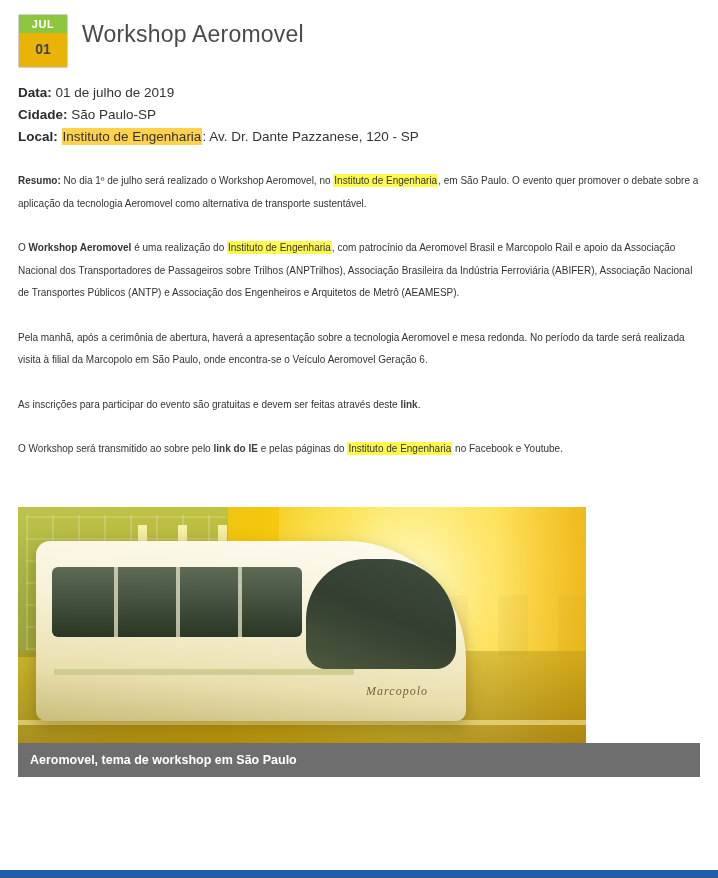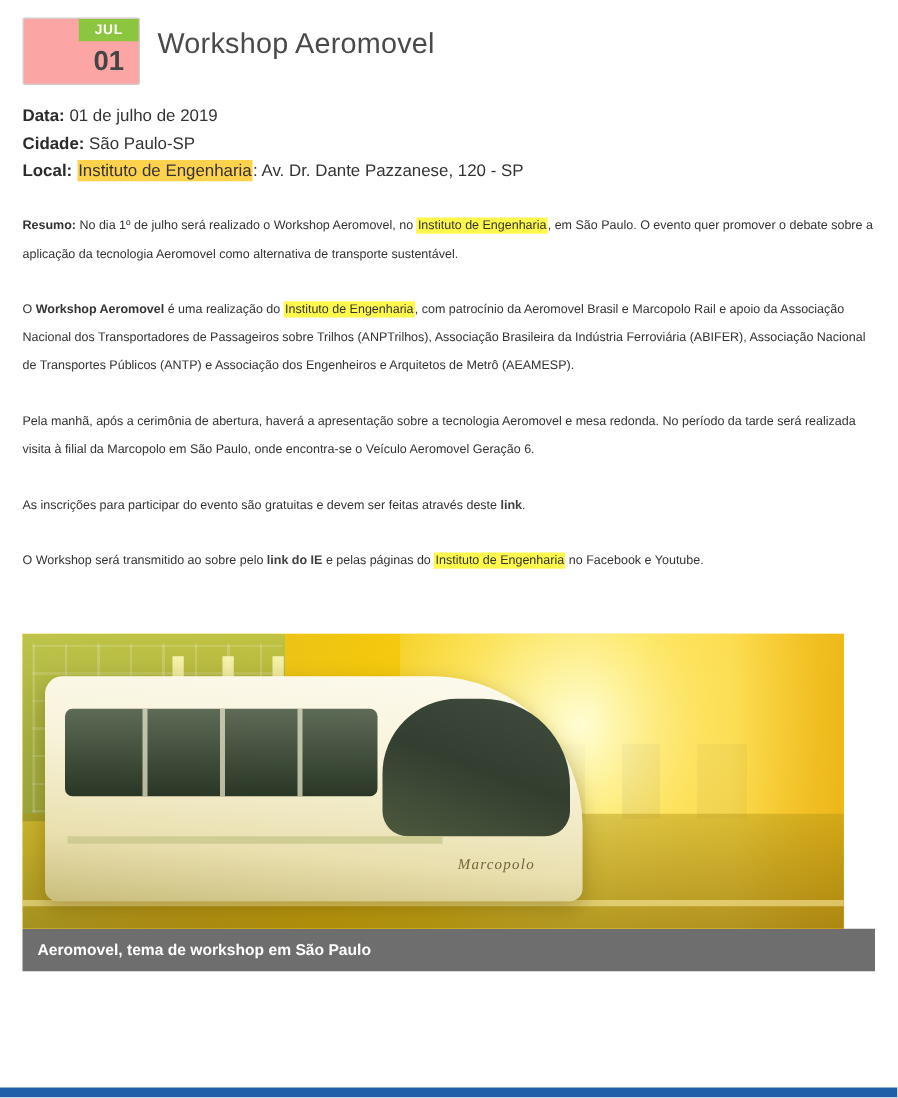--- a/index.html
+++ b/index.html
@@ -38,37 +38,36 @@
     display: flex;
     align-items: flex-start;
     gap: 14px;
     margin-bottom: 14px;
   }
   .date-badge {
     width: 48px;
     border: 1px solid #cfcfcf;
     border-radius: 2px;
     text-align: center;
-    background: #fca5a5;
+    background: #eab308;
     overflow: hidden;
     flex: 0 0 auto;
-    padding-left: 44px;
   }
   .date-badge .month {
     background: #8cc63e;
     color: #ffffff;
     font-size: 11px;
     font-weight: bold;
     letter-spacing: .5px;
     padding: 2px 0 2px 0;
     line-height: 14px;
   }
   .date-badge .day {
     color: #444444;
-    font-size: 22px;
+    font-size: 14px;
     font-weight: bold;
     line-height: 28px;
     padding: 2px 0 4px 0;
   }
   .title {
     font-size: 23px;
     font-weight: normal;
     color: #4a4a4a;
     line-height: 32px;
     margin: 4px 0 0 0;
@@ -104,21 +103,21 @@
     font-weight: bold;
     text-decoration: none;
   }
   
   .figure {
     margin-top: 24px;
     width: 682px;
   }
   .photo {
     position: relative;
-    width: 657px;
+    width: 568px;
     height: 236px;
     overflow: hidden;
     background: #f5c400;
   }
   .photo .sky {
     position: absolute; inset: 0;
     background:
       linear-gradient(100deg, #d8d24a 0%, #e7c11e 22%, #f3c70d 40%, #f7d21a 55%, #fbdd2a 70%, #f2c21b 88%, #e0a712 100%);
   }
   .photo .glow {

